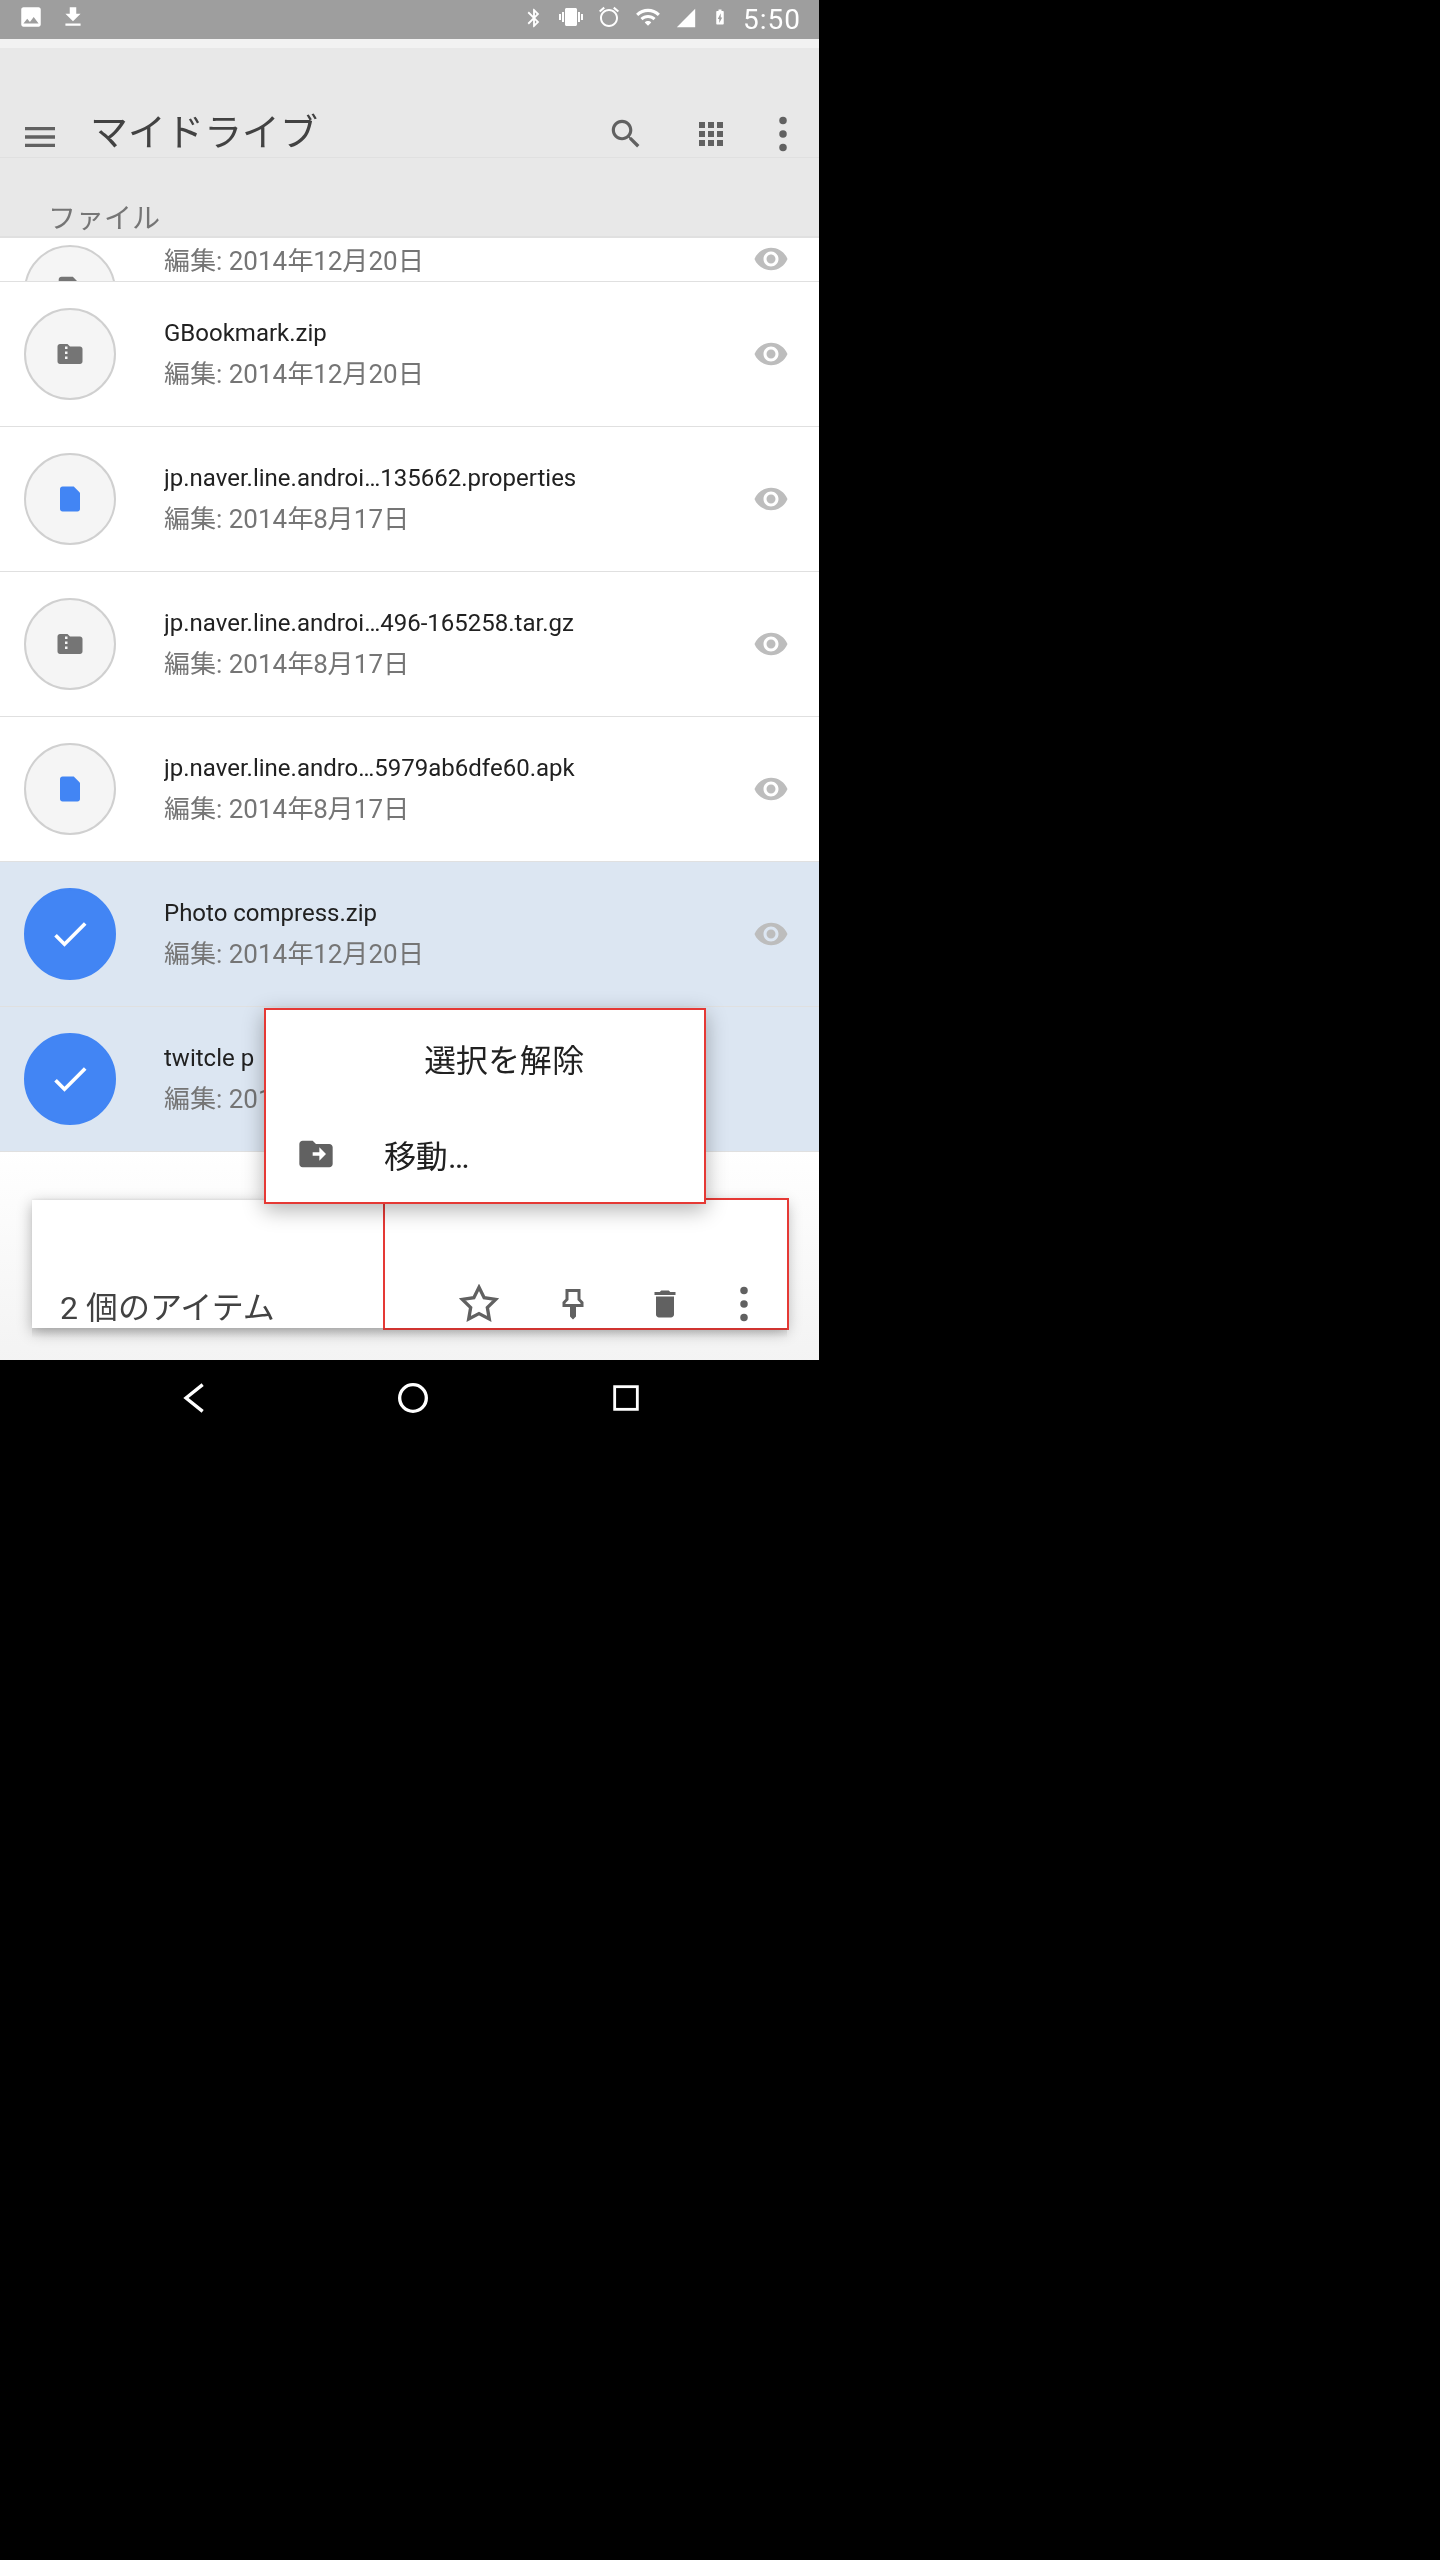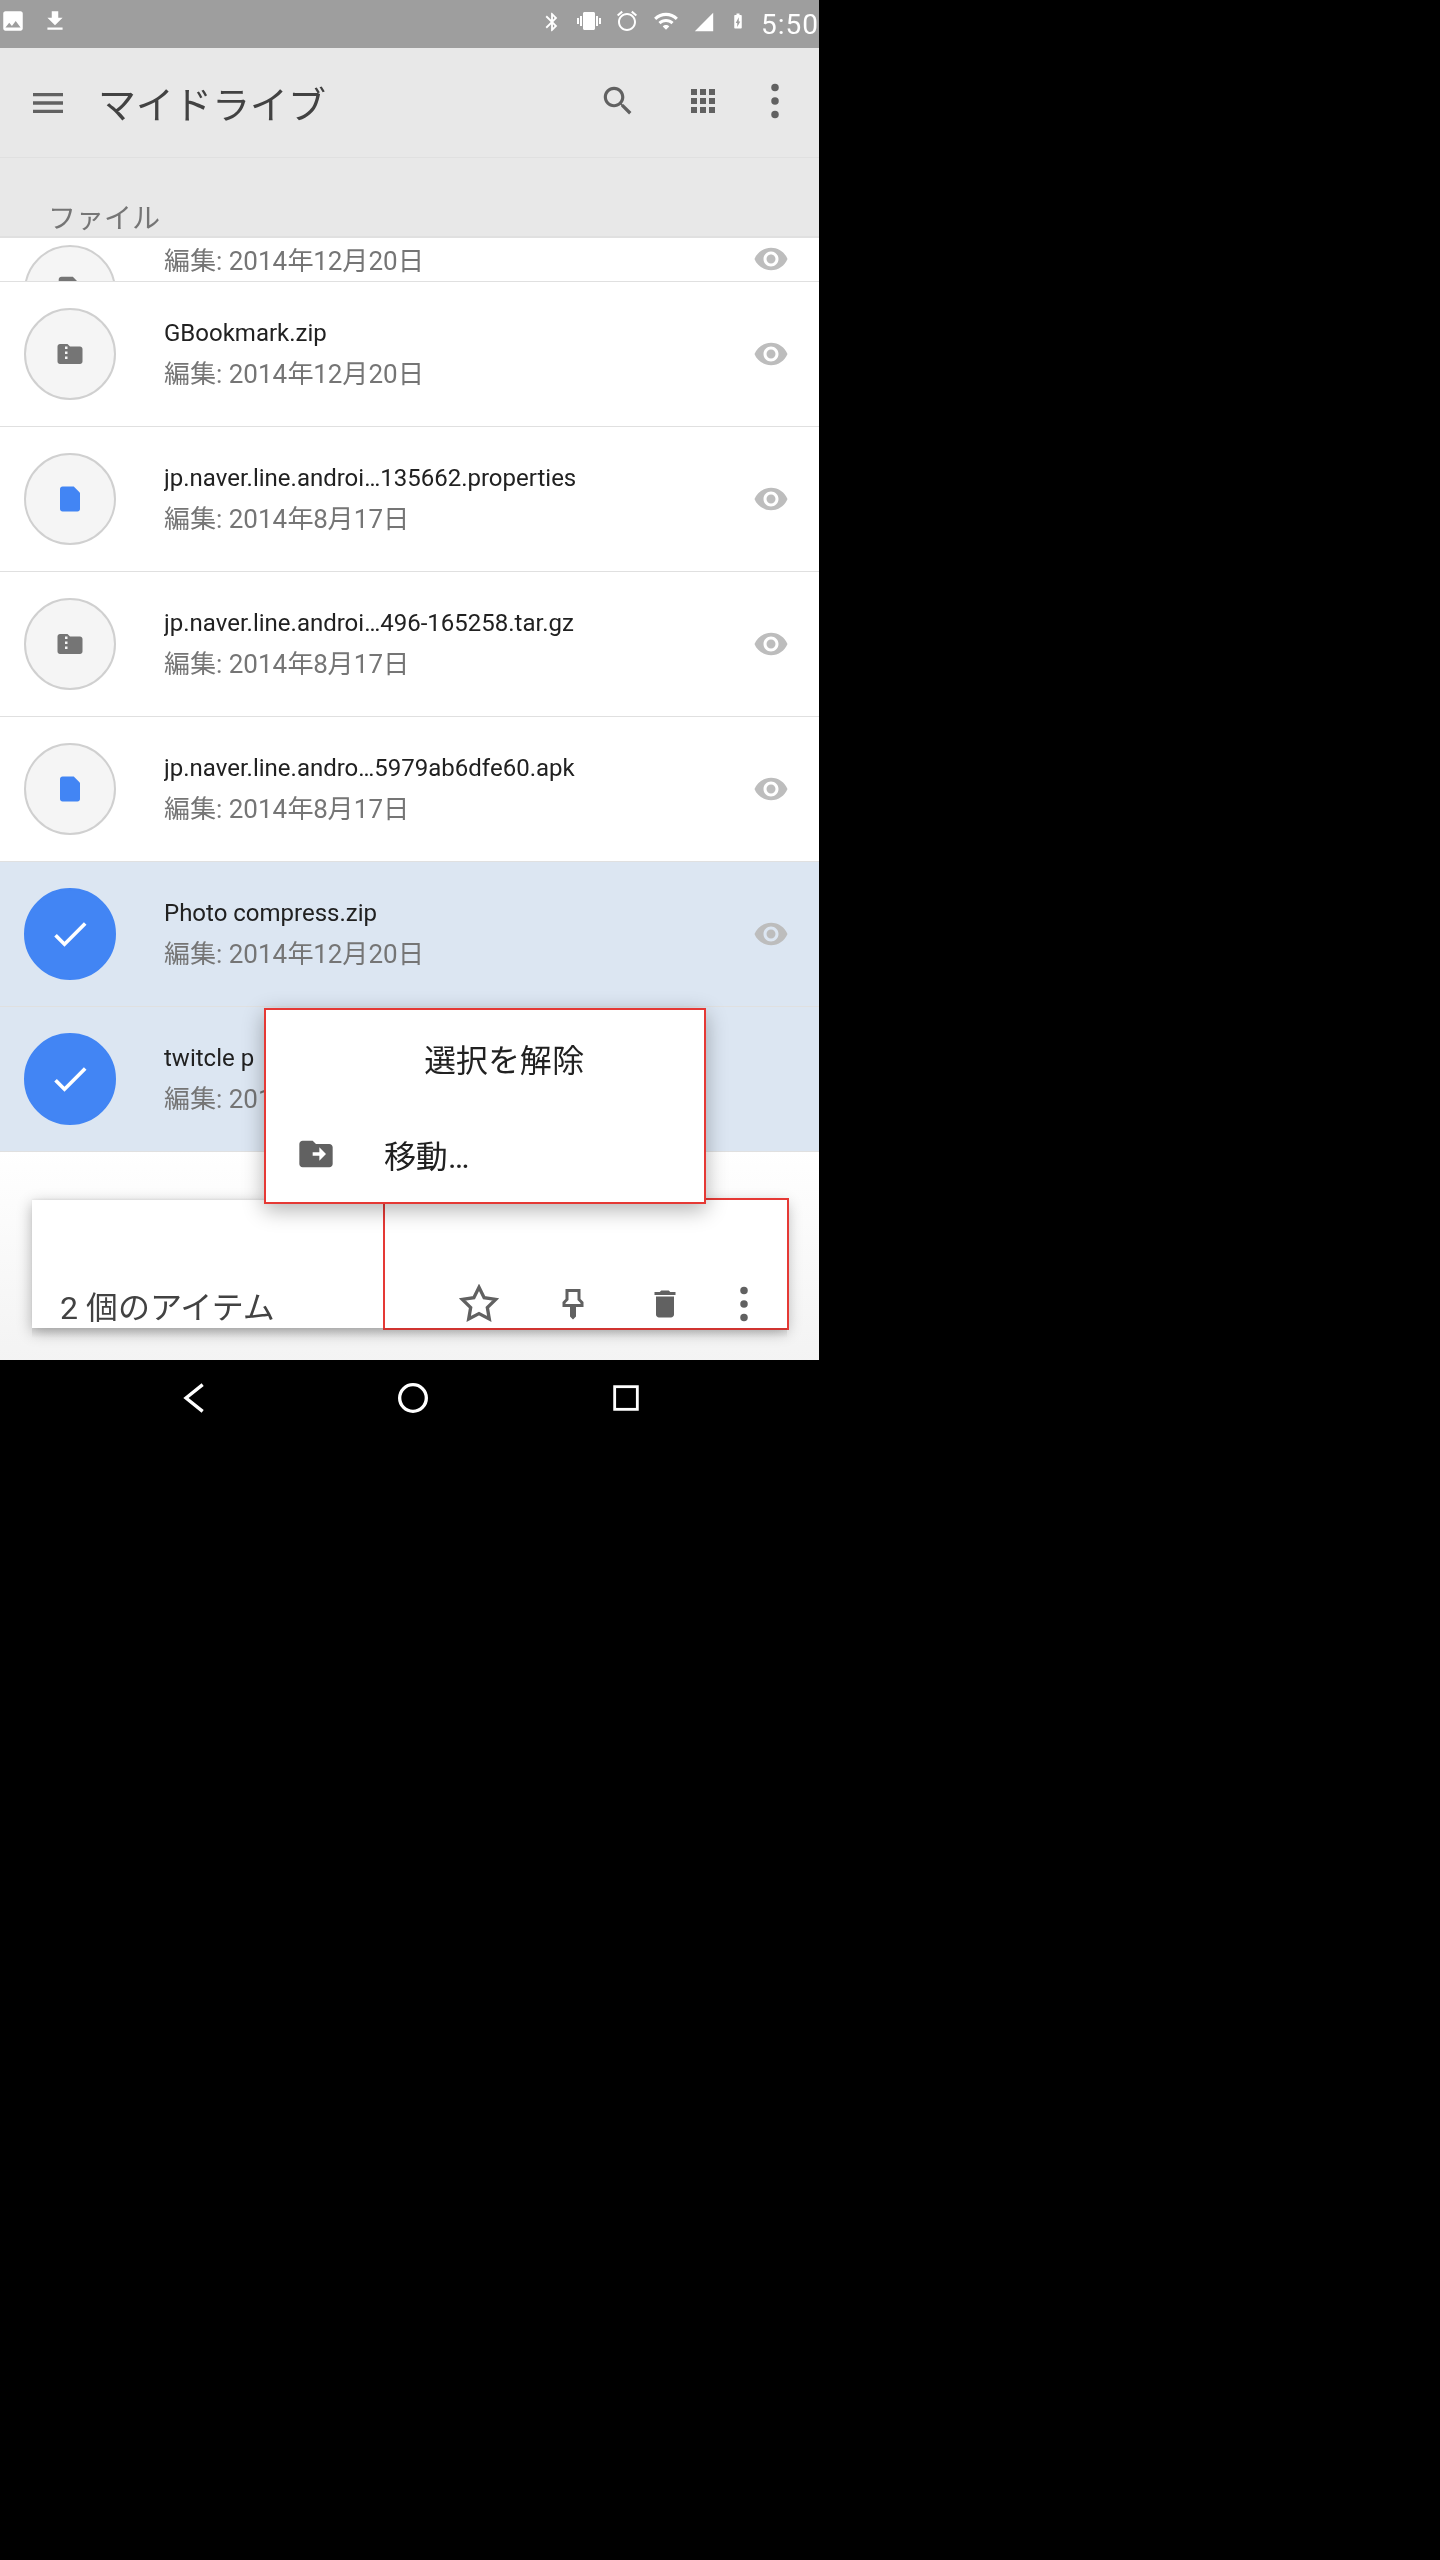--- a/index.html
+++ b/index.html
@@ -20,34 +20,34 @@
     --menu-bg: #FFFFFF;
     --shadow: rgba(0,0,0,0.3);
     --red-box: #E53935;
   }
   * { box-sizing: border-box; margin: 0; padding: 0; font-family: Roboto, "Noto Sans", "Noto Sans JP", sans-serif; }
   html, body { width: 819px; height: 1440px; background: #000; overflow: hidden; }
   .screen { width: 819px; height: 1440px; position: relative; background: var(--bg); }
 
   
   .status-bar {
-    position: absolute; top: 0; left: 0; right: 0; height: 48px;
+    position: absolute; top: 0; left: 0; right: 0; height: 39px;
     background: var(--status-bg); display: flex; align-items: center;
-    padding: 0 0; color: #FFFFFF; font-size: 26px; font-weight: 400; text-align: right;
+    padding: 0 18px; color: #FFFFFF; font-size: 26px; font-weight: 400; text-align: right;
   }
   .status-left { display: flex; gap: 16px; align-items: center; }
   .status-right { margin-left: auto; display: flex; gap: 14px; align-items: center; }
   .status-bar svg { fill: #FFFFFF; }
   .clock { font-size: 28px; letter-spacing: 1px; }
 
   
   .app-bar {
     position: absolute; top: 48px; left: 0; right: 0; height: 110px;
-    background: var(--header-bg); display: flex; align-items: center;
-    padding: 0 28px; border-bottom: 1px solid var(--divider);
+    background: var(--header-bg); display: flex; align-items: flex-end;
+    padding: 0 20px; border-bottom: 1px solid var(--divider);
   }
   .app-bar .hamburger { width: 40px; height: 40px; }
   .app-title { font-size: 38px; color: var(--header-text); margin-left: 30px; flex: 1; }
   .app-actions { display: flex; gap: 48px; align-items: center; margin-right: 10px; }
   .app-actions svg { fill: #616161; }
 
   
   .section-header {
     position: absolute; top: 158px; left: 0; right: 0; height: 80px;
     background: var(--header-bg); display: flex; align-items: flex-end;

